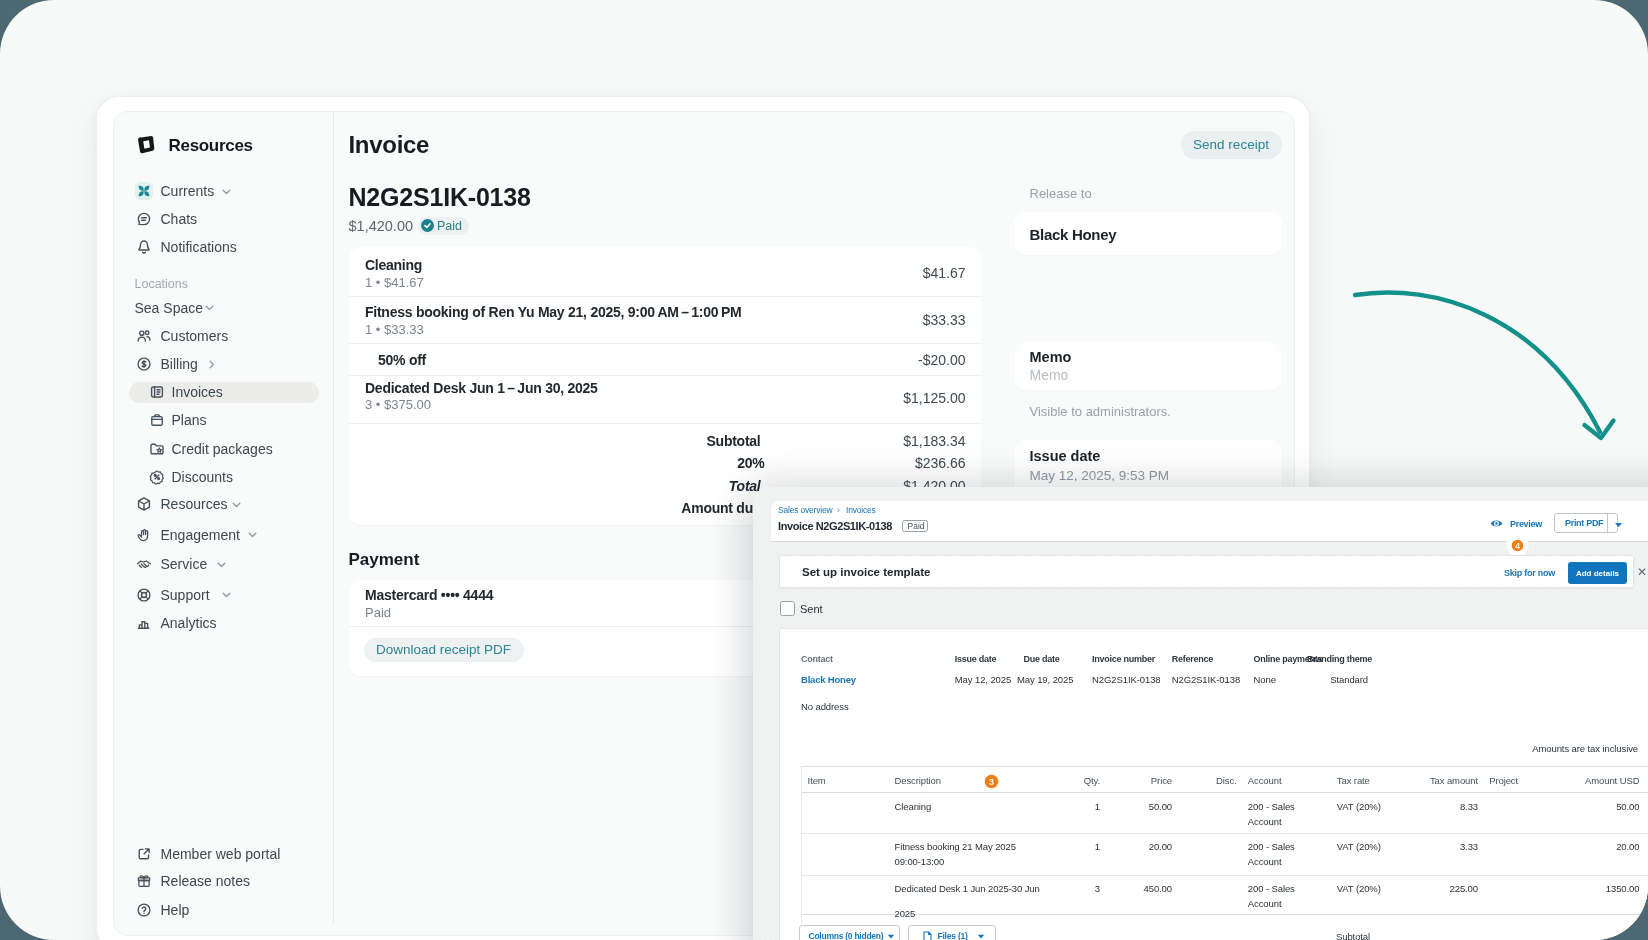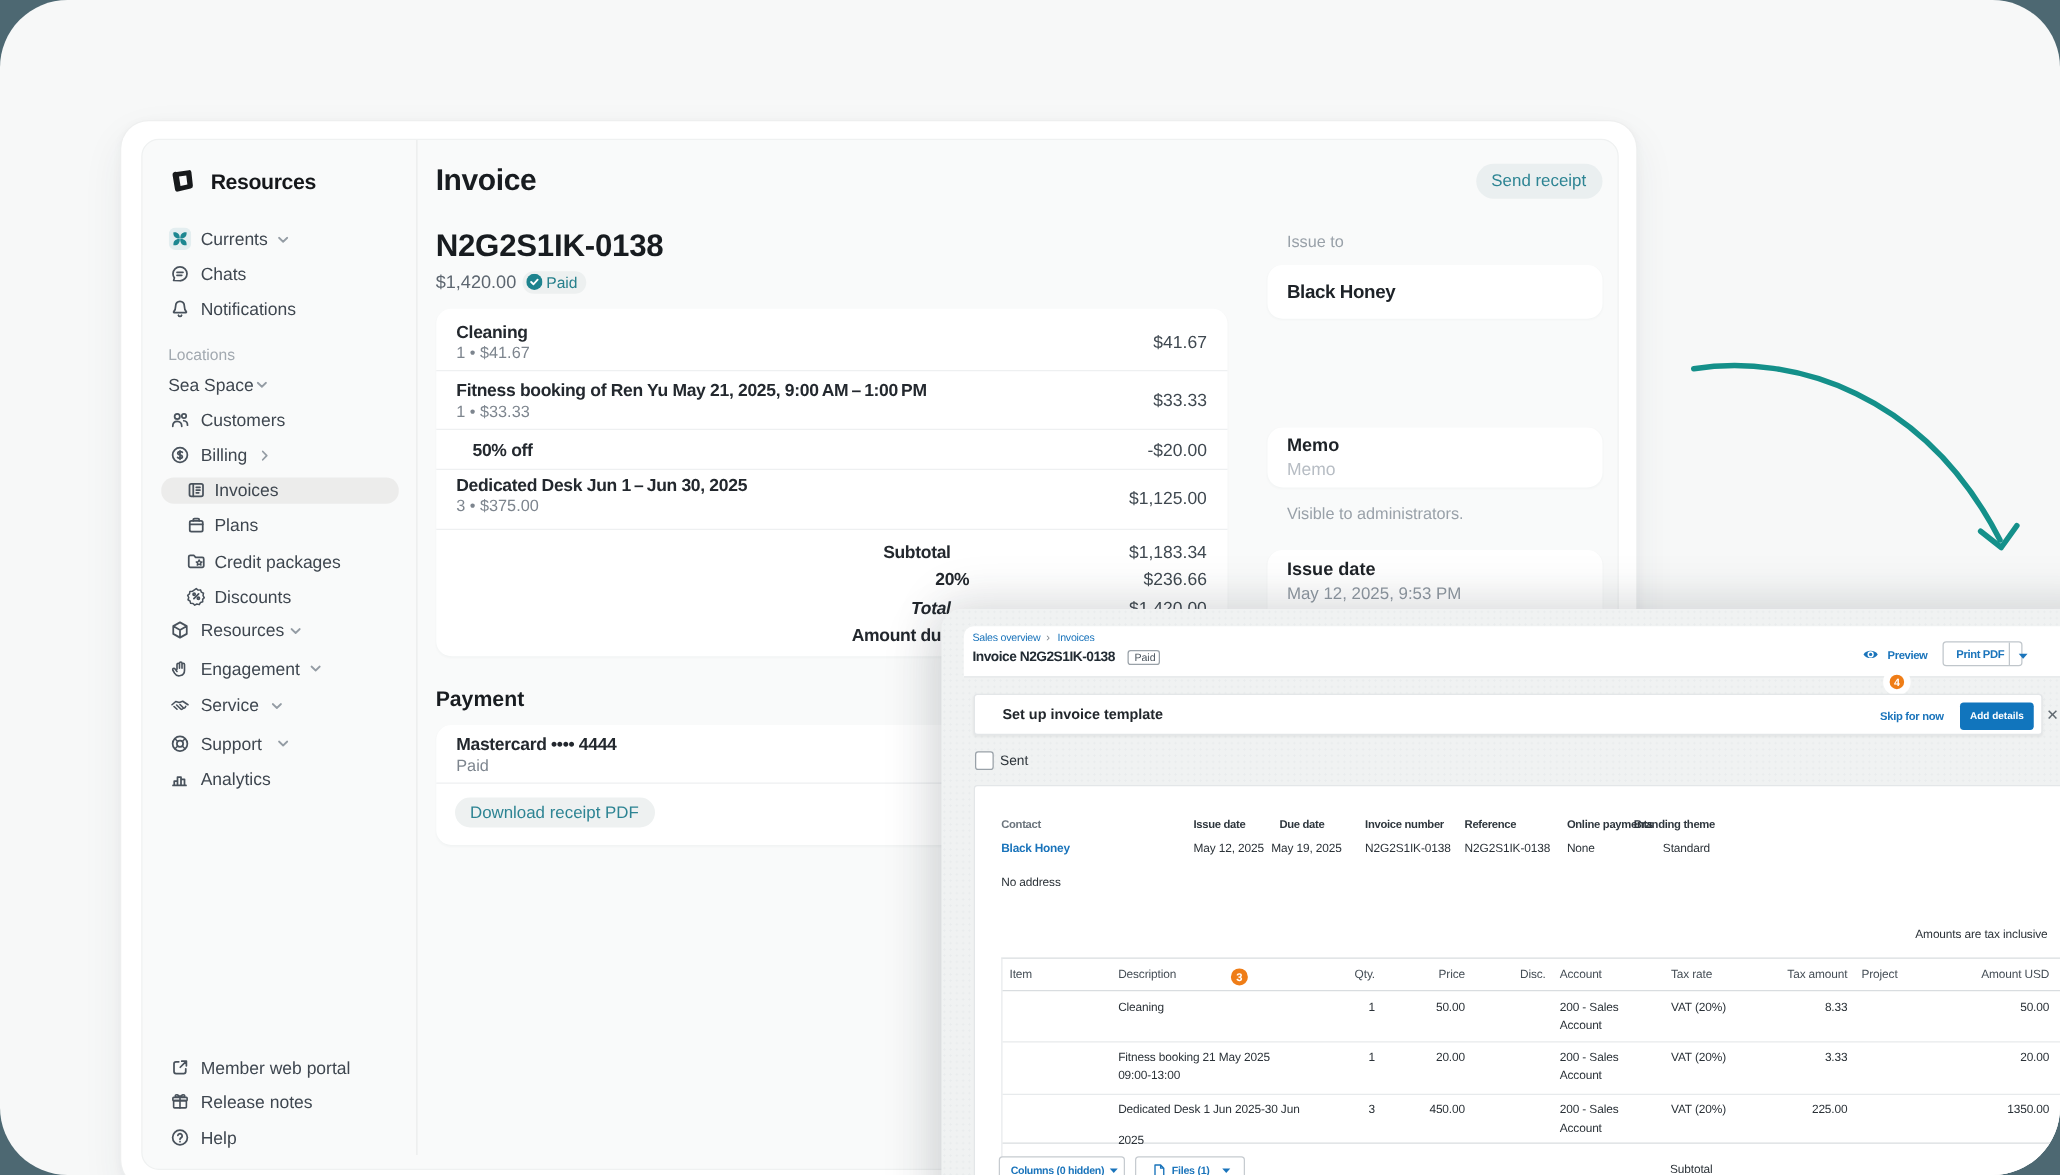--- a/index.html
+++ b/index.html
@@ -208,37 +208,37 @@
         <div class="sep" style="top:96px;"></div>
         <div class="t rowt" style="left:29px;top:113px;">50% off</div>
         <div class="tr rowa" style="right:16px;top:113px;">-$20.00</div>
         <div class="sep" style="top:128px;"></div>
         <div class="t rowt" style="left:16px;top:140.5px;">Dedicated Desk Jun 1 – Jun 30, 2025</div>
         <div class="t rows" style="left:16px;top:157px;">3 • $375.00</div>
         <div class="tr rowa" style="right:16px;top:151px;">$1,125.00</div>
         <div class="sep" style="top:176px;"></div>
         <div class="tr rowt" style="right:221px;top:194px;">Subtotal</div>
         <div class="tr rowa" style="right:16px;top:194px;">$1,183.34</div>
-        <div class="tr rowt" style="right:206px;top:216px;">20%</div>
+        <div class="tr rowt" style="right:217px;top:216px;">20%</div>
         <div class="tr rowa" style="right:16px;top:216px;">$236.66</div>
         <div class="tr rowt" style="right:221px;top:239px;font-style:italic;">Total</div>
         <div class="tr rowa" style="right:16px;top:239px;">$1,420.00</div>
         <div class="tr rowt" style="right:221px;top:261px;">Amount due</div>
         <div class="tr rowa" style="right:16px;top:261px;">$0.00</div>
       </div>
 
       <div class="t" style="left:235px;top:448px;font-size:17px;font-weight:bold;color:#181c20;">Payment</div>
       <div class="card" style="left:235.5px;top:467.5px;width:632.5px;height:96px;">
         <div class="t rowt" style="left:16px;top:15px;">Mastercard •••• 4444</div>
         <div class="t rows" style="left:16px;top:32px;">Paid</div>
         <div class="sep" style="top:46px;"></div>
         <div class="pill" style="left:14.5px;top:58.5px;width:160px;height:24px;line-height:24px;font-size:13.5px;background:#eef1f1;">Download receipt PDF</div>
       </div>
 
-      <div class="t" style="left:916px;top:81px;font-size:13px;color:#99a1a9;">Issue to</div>
+      <div class="t" style="left:916px;top:81px;font-size:13px;color:#99a1a9;">Release to</div>
       <div class="card" style="left:900px;top:100px;width:268px;height:43px;">
         <div class="t" style="left:16px;top:21.5px;font-size:15px;font-weight:bold;color:#1d2227;letter-spacing:-.3px;">Black Honey</div>
       </div>
       <div class="card" style="left:900px;top:230px;width:268px;height:48px;">
         <div class="t" style="left:16px;top:15px;font-size:14.5px;font-weight:bold;color:#1d2227;">Memo</div>
         <div class="t" style="left:16px;top:33px;font-size:14px;color:#b7bdc4;">Memo</div>
       </div>
       <div class="t" style="left:916px;top:299px;font-size:13px;color:#99a1a9;">Visible to administrators.</div>
       <div class="card" style="left:900px;top:328px;width:268px;height:60px;">
         <div class="t" style="left:16px;top:16px;font-size:14.5px;font-weight:bold;color:#1d2227;">Issue date</div>

